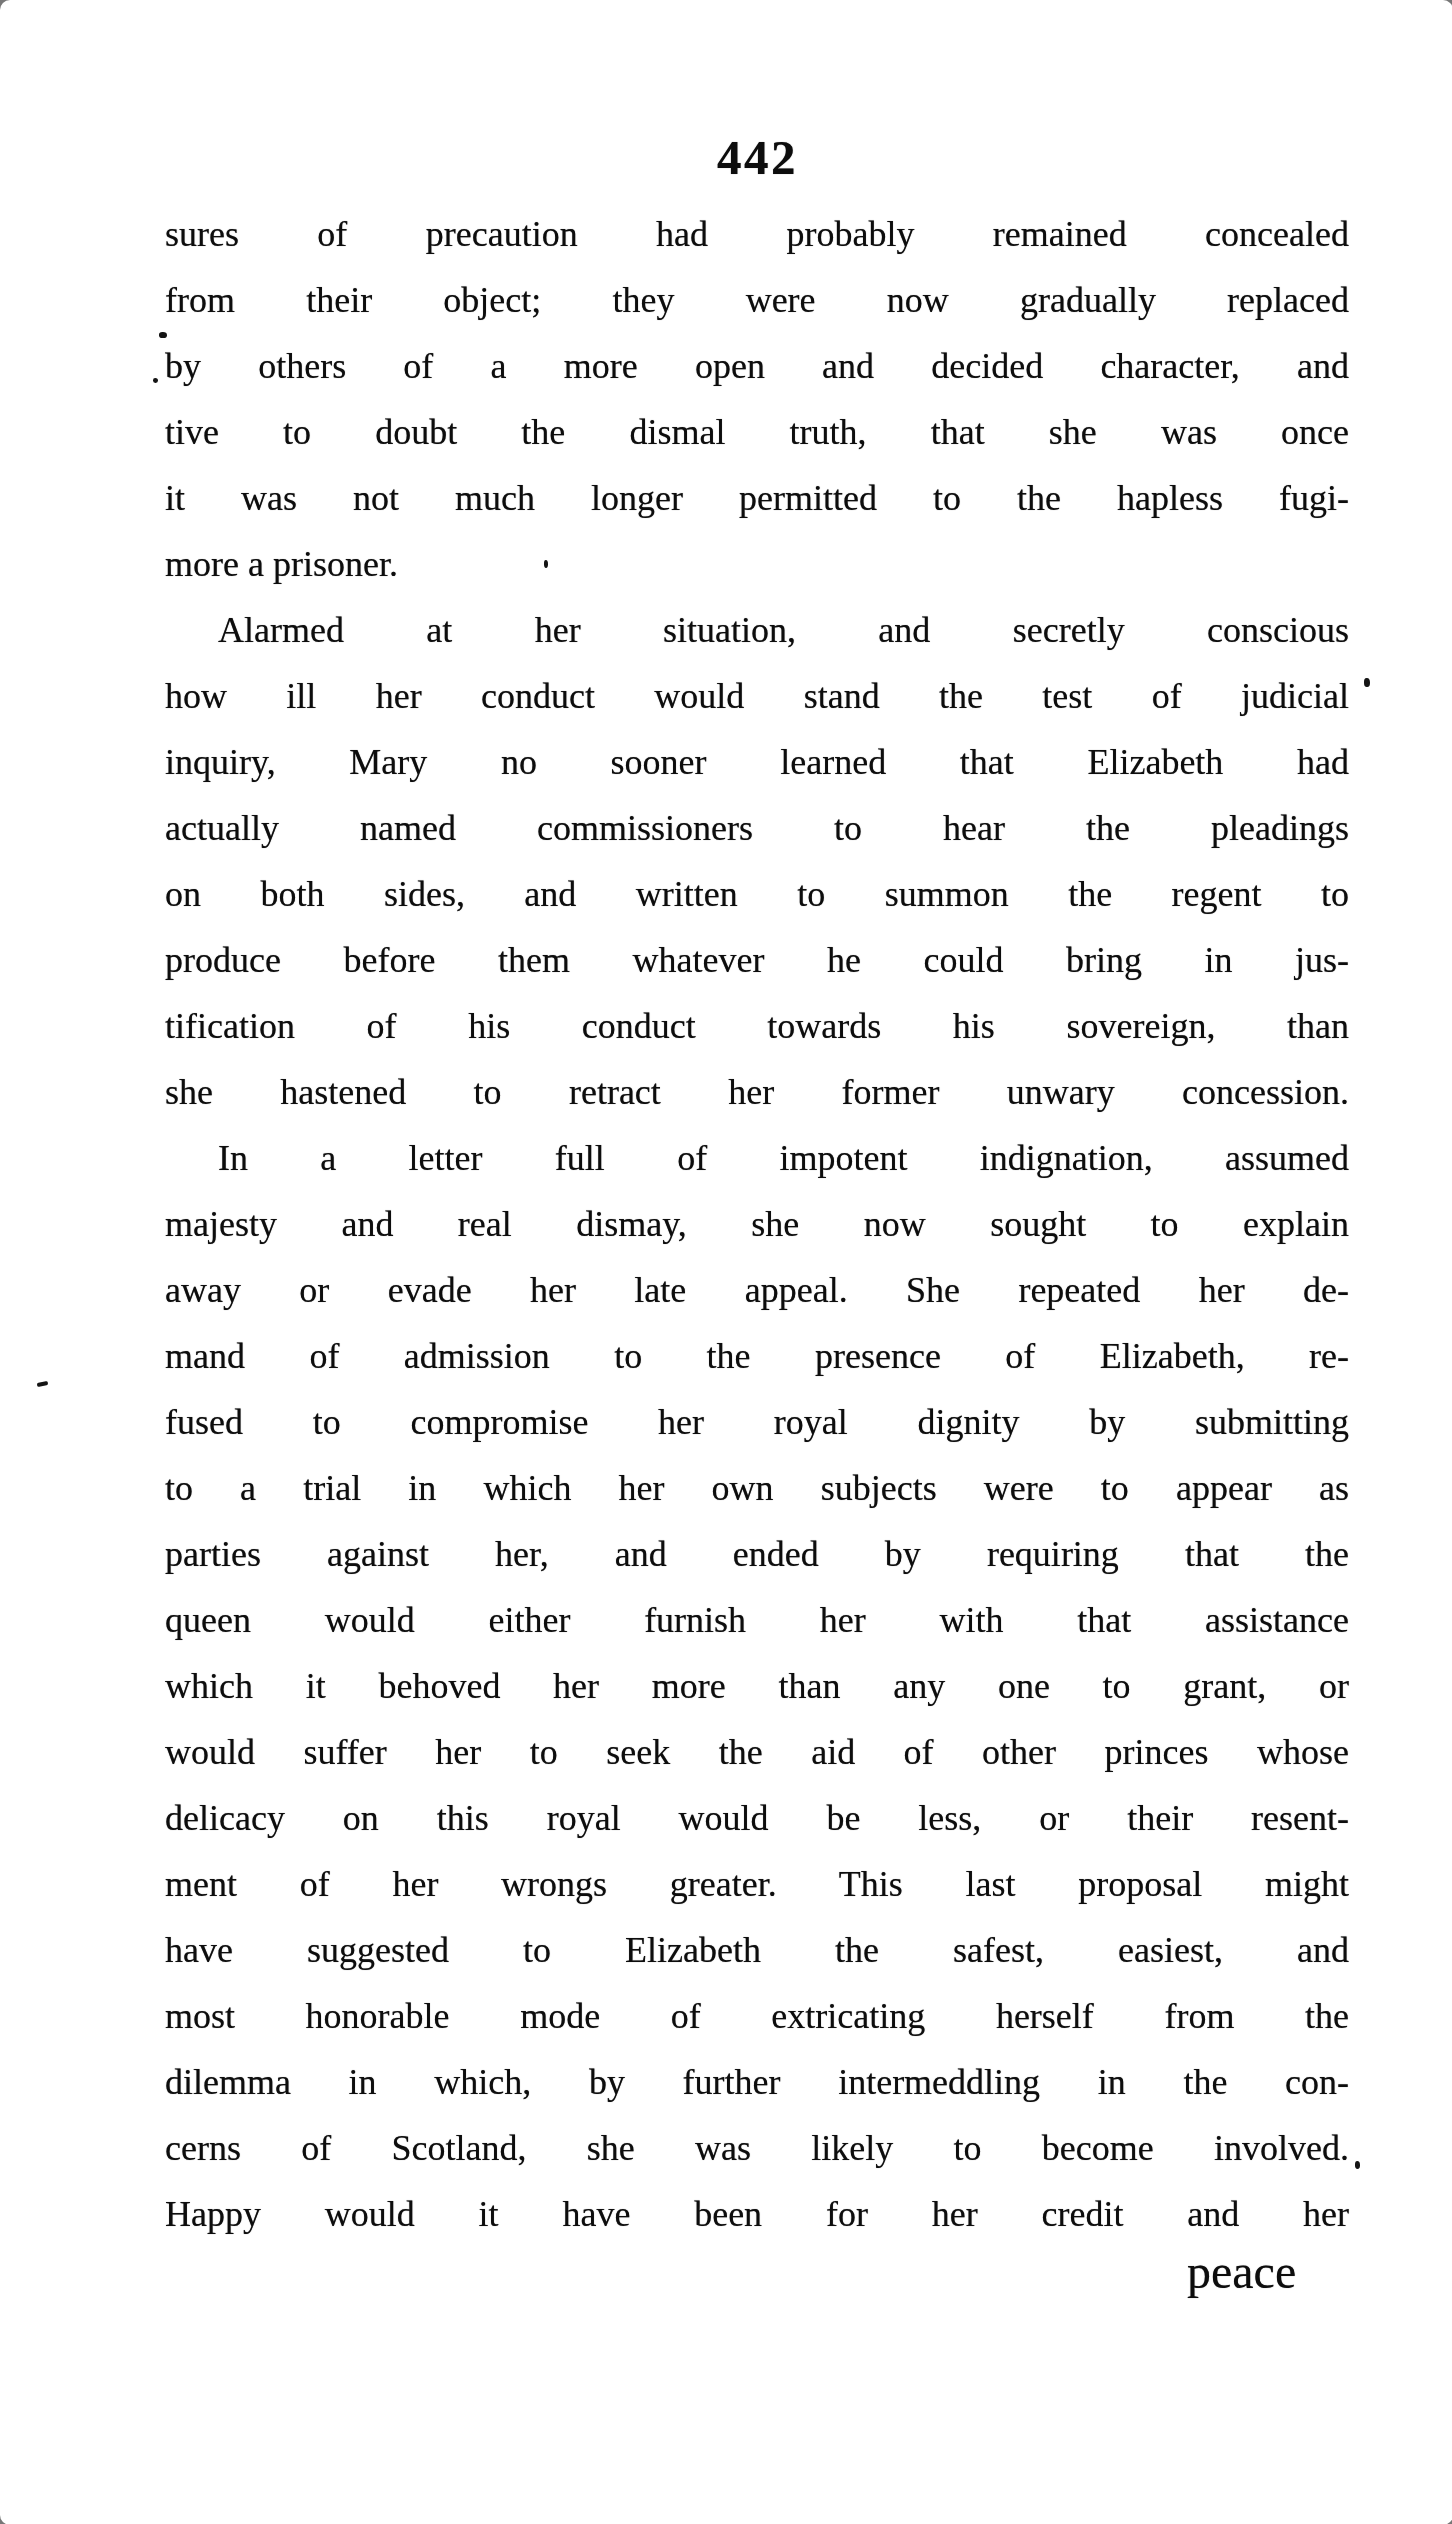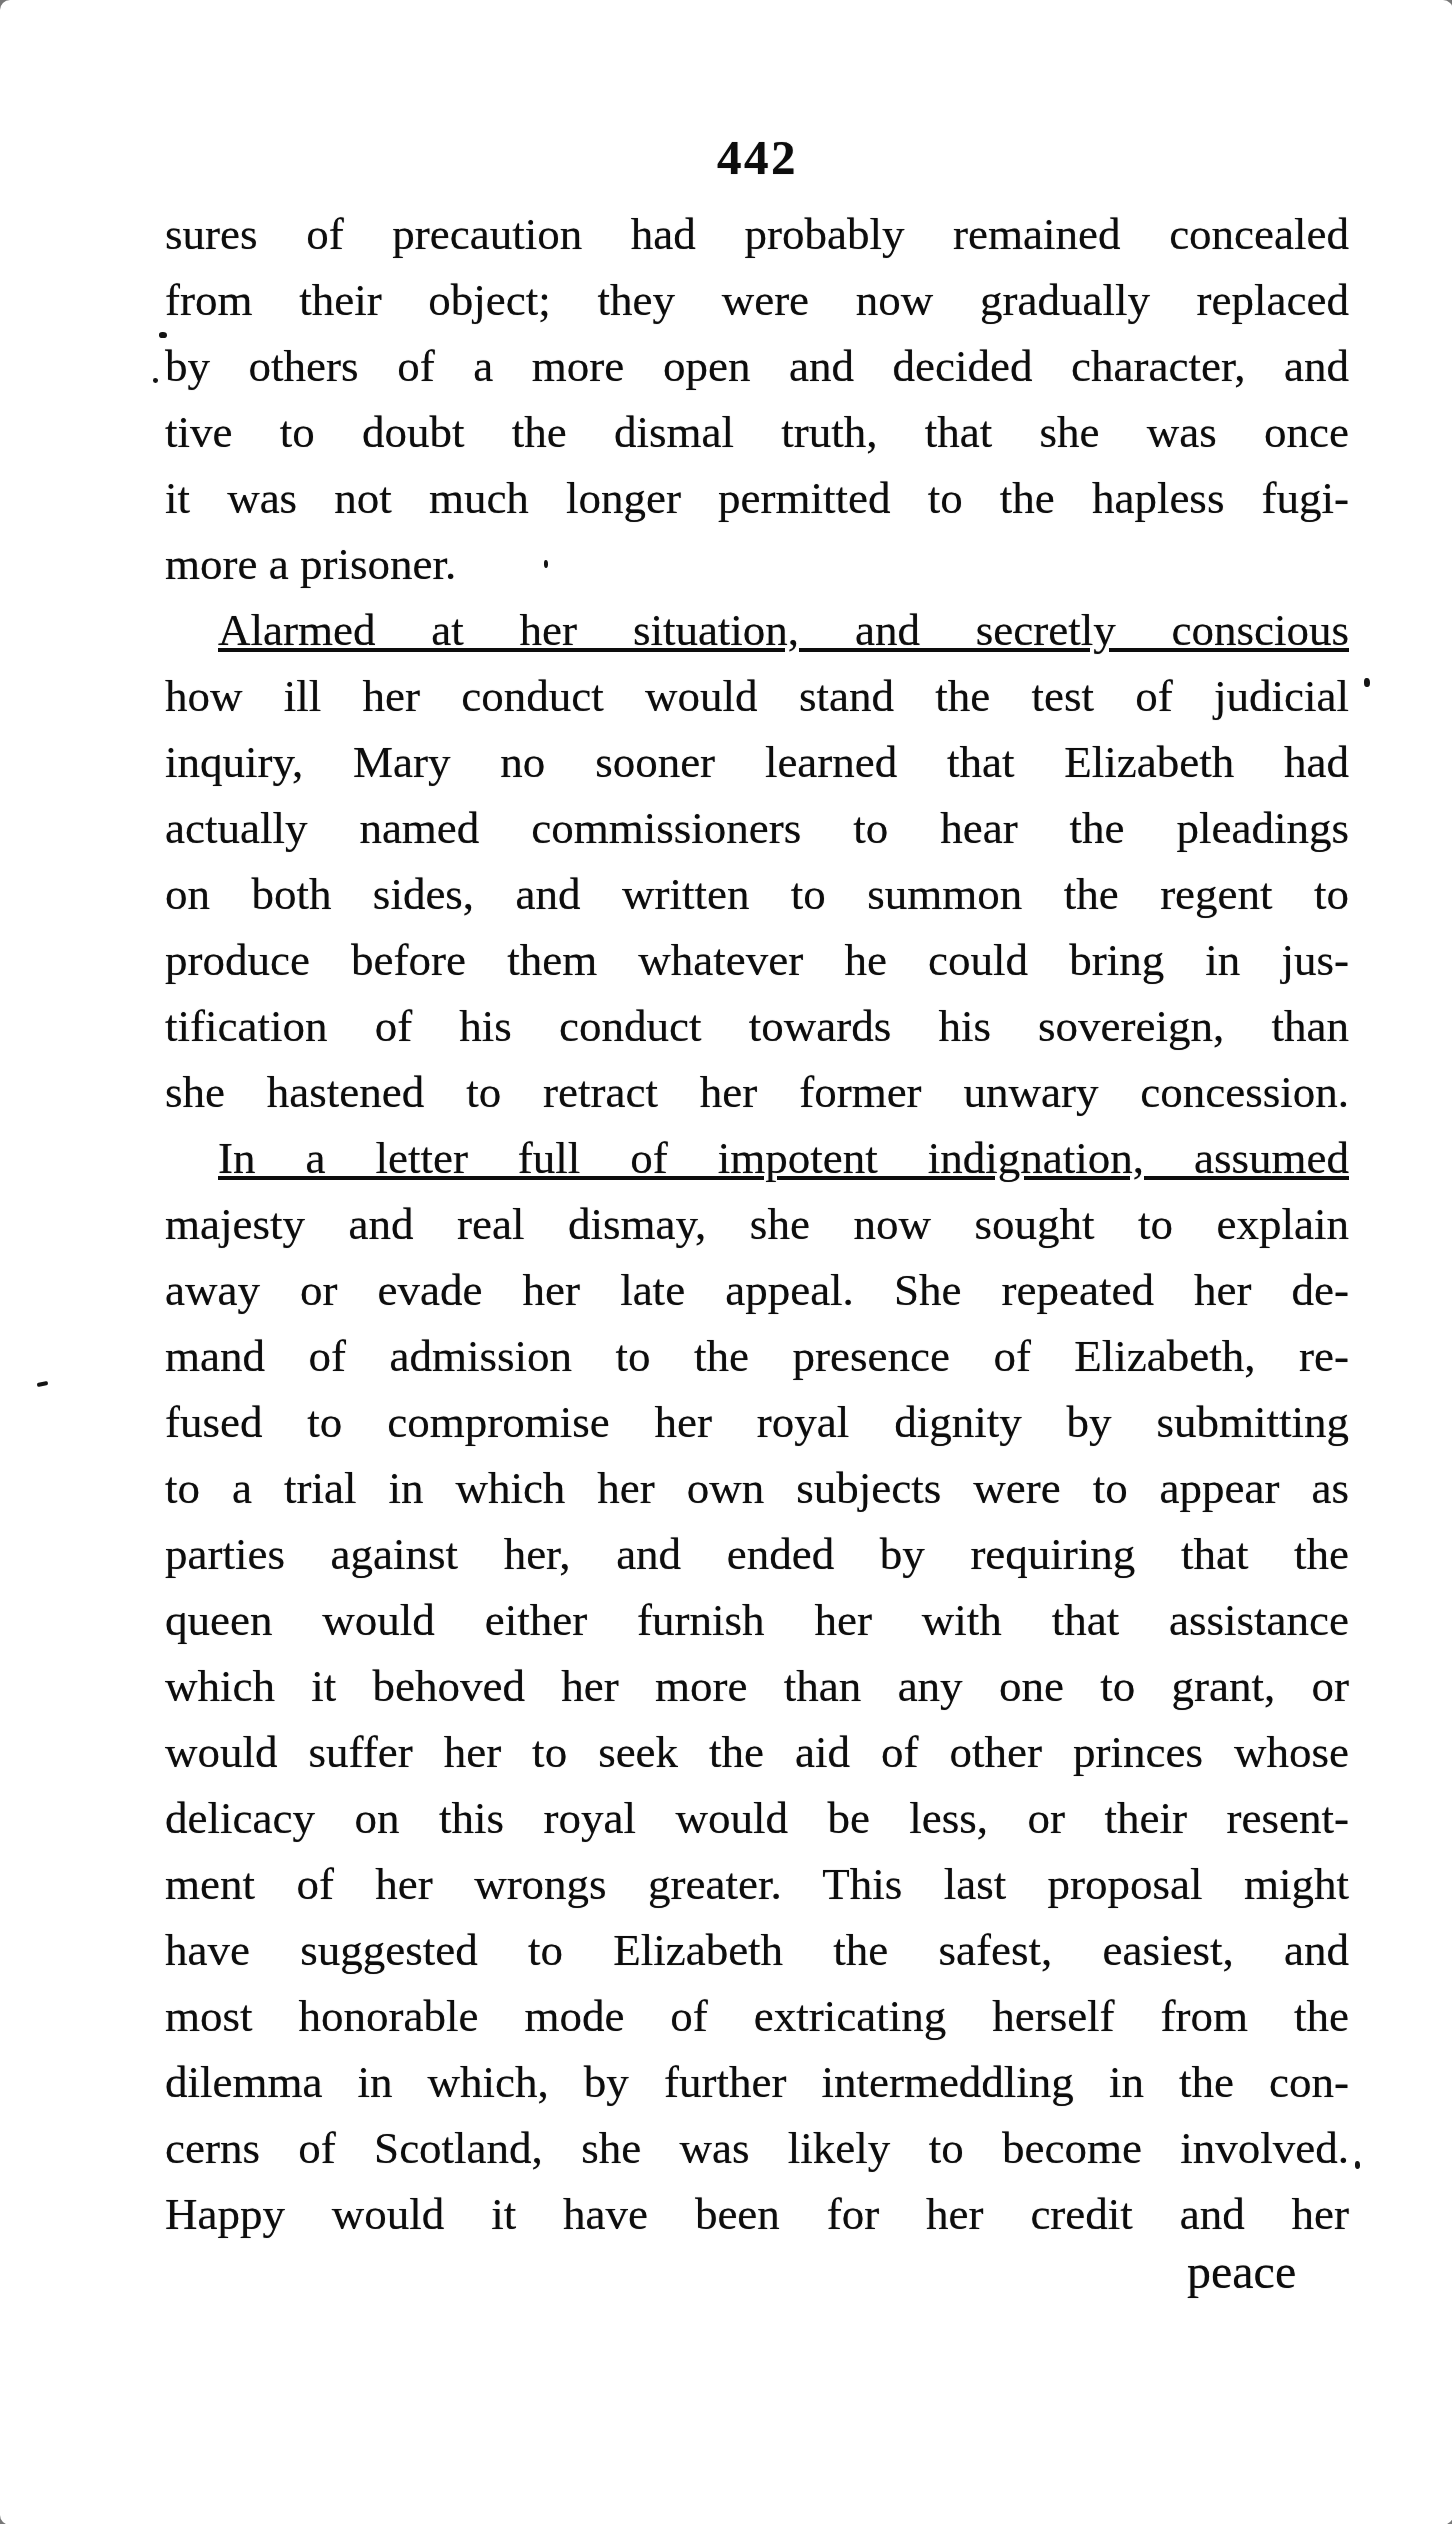--- a/index.html
+++ b/index.html
@@ -33,28 +33,28 @@
   .textblock {
     position: absolute;
     left: 165px;
     top: 201px;
     width: 1184px;
   }
   .line {
     width: 100%;
     height: 66px;
     line-height: 66px;
-    font-size: 45px;
+    font-size: 36px;
     white-space: normal;
     text-align: justify;
     text-align-last: justify;
     text-justify: inter-word;
     text-shadow: 0 0 0.8px rgba(10,10,10,0.6);
   }
-  .line.indent { padding-left: 53px; width: calc(100% - 53px); text-decoration: underline; }
+  .line.indent { padding-left: 53px; width: calc(100% - 53px); }
   .line.nojust { text-align: left; text-align-last: left; }
   .catchword {
     position: absolute;
     left: 1187px;
     top: 2246px;
     font-size: 48px;
     line-height: 51px;
     text-shadow: 0 0 0.8px rgba(10,10,10,0.6);
   }
   .speck {

